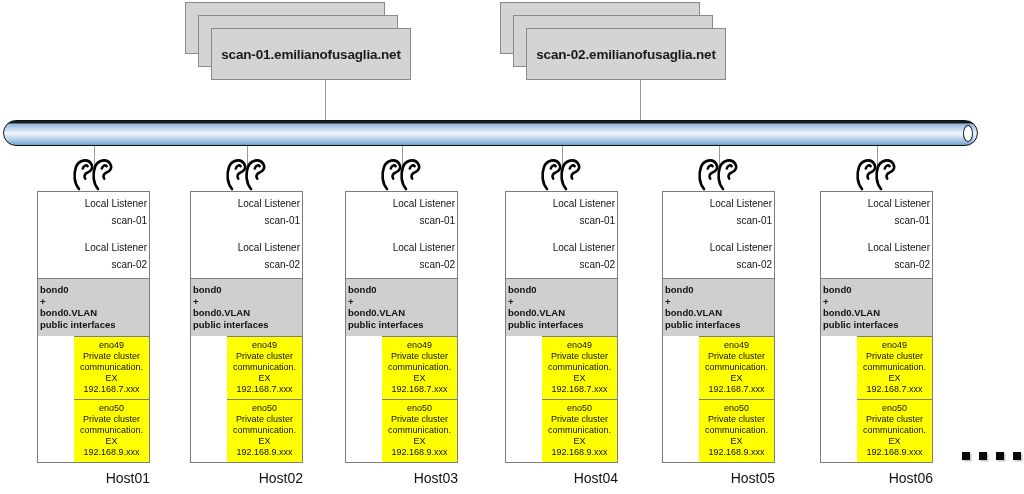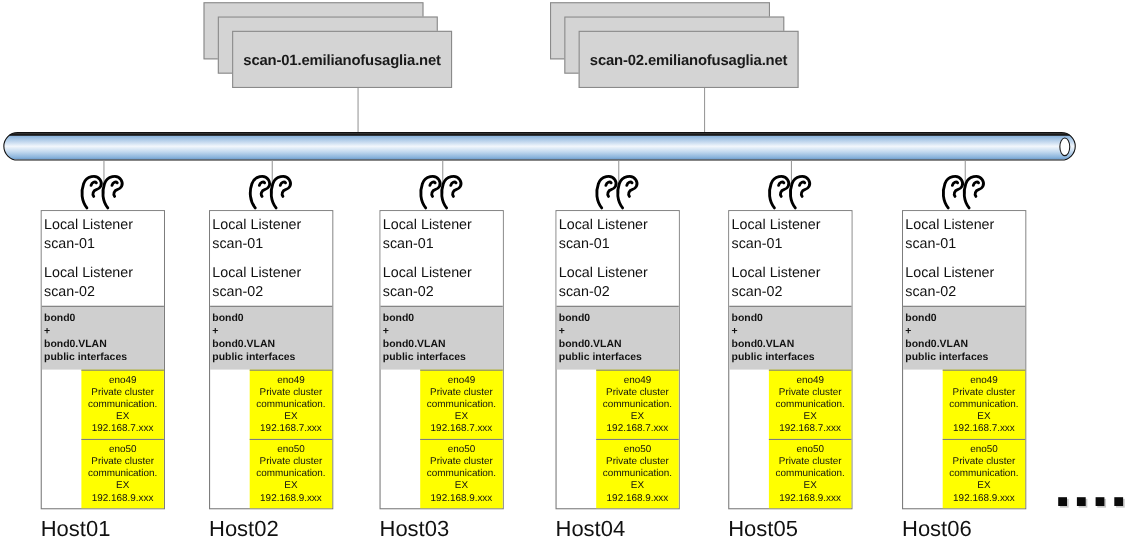--- a/index.html
+++ b/index.html
@@ -87,22 +87,22 @@
     box-sizing:border-box;
     background:#ffffff;
   }
 
   
   .listeners{
     background:#ffffff;
     padding:3px 2px 5px 2px;
   }
   .lrow{
-    text-align:left;
-    font-size:13px;
+    text-align:right;
+    font-size:10px;
     color:#111;
     line-height:17px;
   }
   .lrow.gap{margin-top:10px;}
 
   
   .bond{
     background:#cfcfcf;
     border-top:1px solid #7d7d7d;
     padding:5px 2px 6px 2px;
@@ -120,22 +120,22 @@
     padding:3px 2px 4px 2px;
     text-align:center;
     font-size:9px;
     color:#111;
     line-height:11px;
     margin-left:36px;
   }
 
   .hostname{
     margin-top:7px;
-    text-align:left;
-    font-size:20px;
+    text-align:right;
+    font-size:14px;
     color:#111;
   }
 
   
   .ellipsis{
     position:absolute;
     left:962px;top:452px;
     display:flex;gap:9px;
   }
   .dot{

